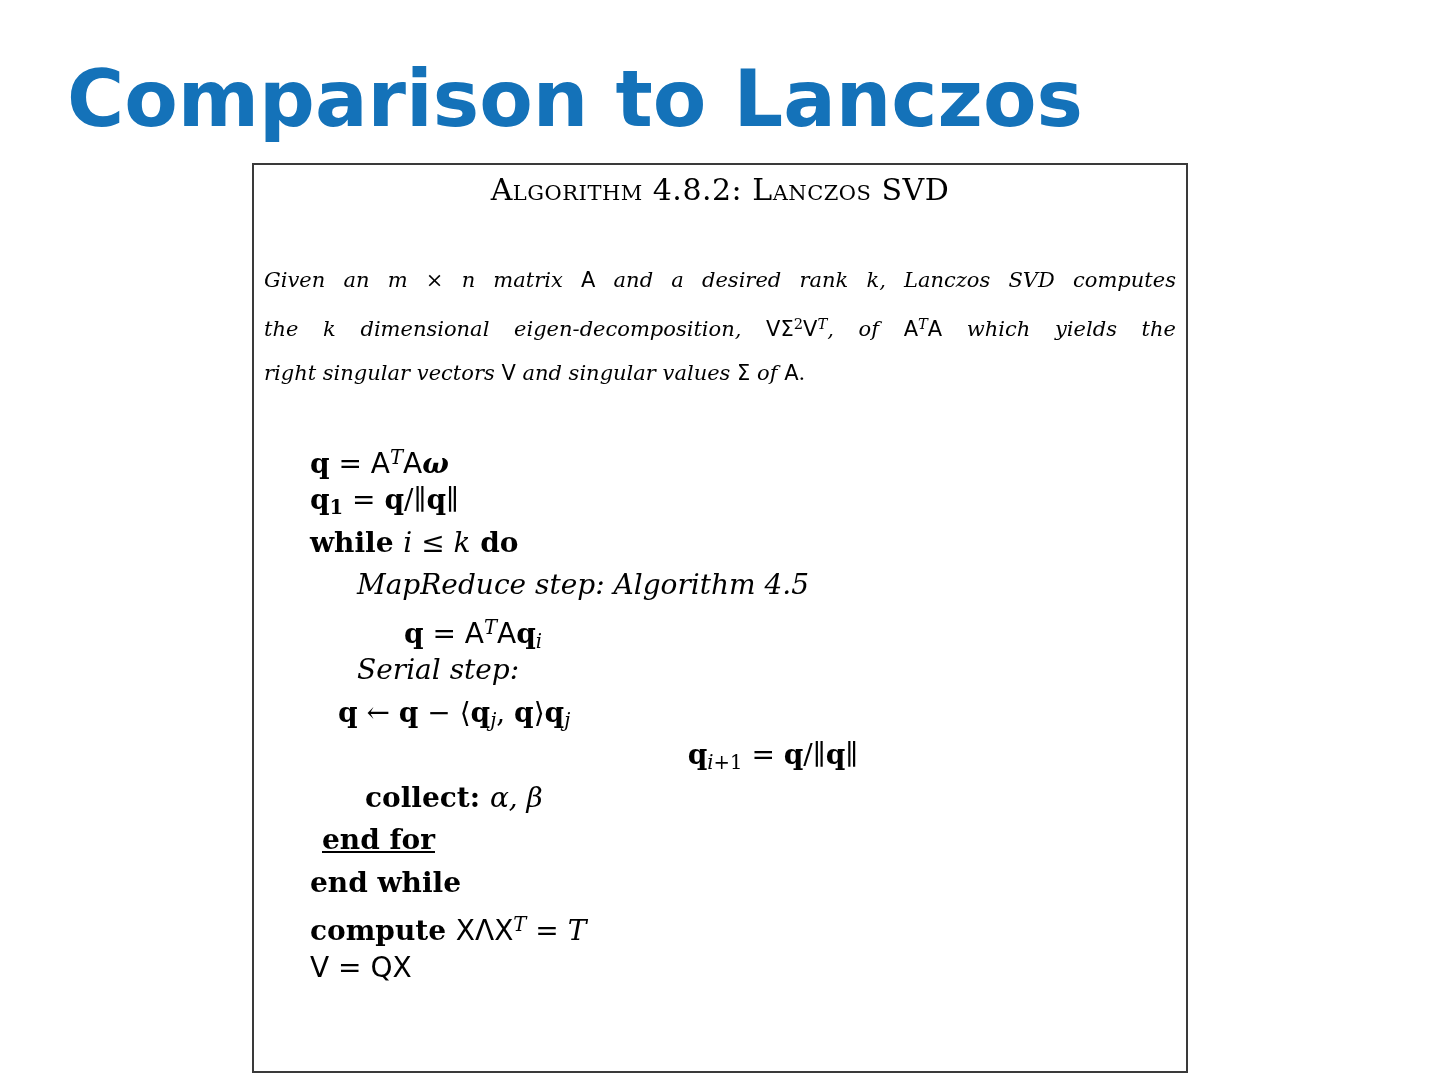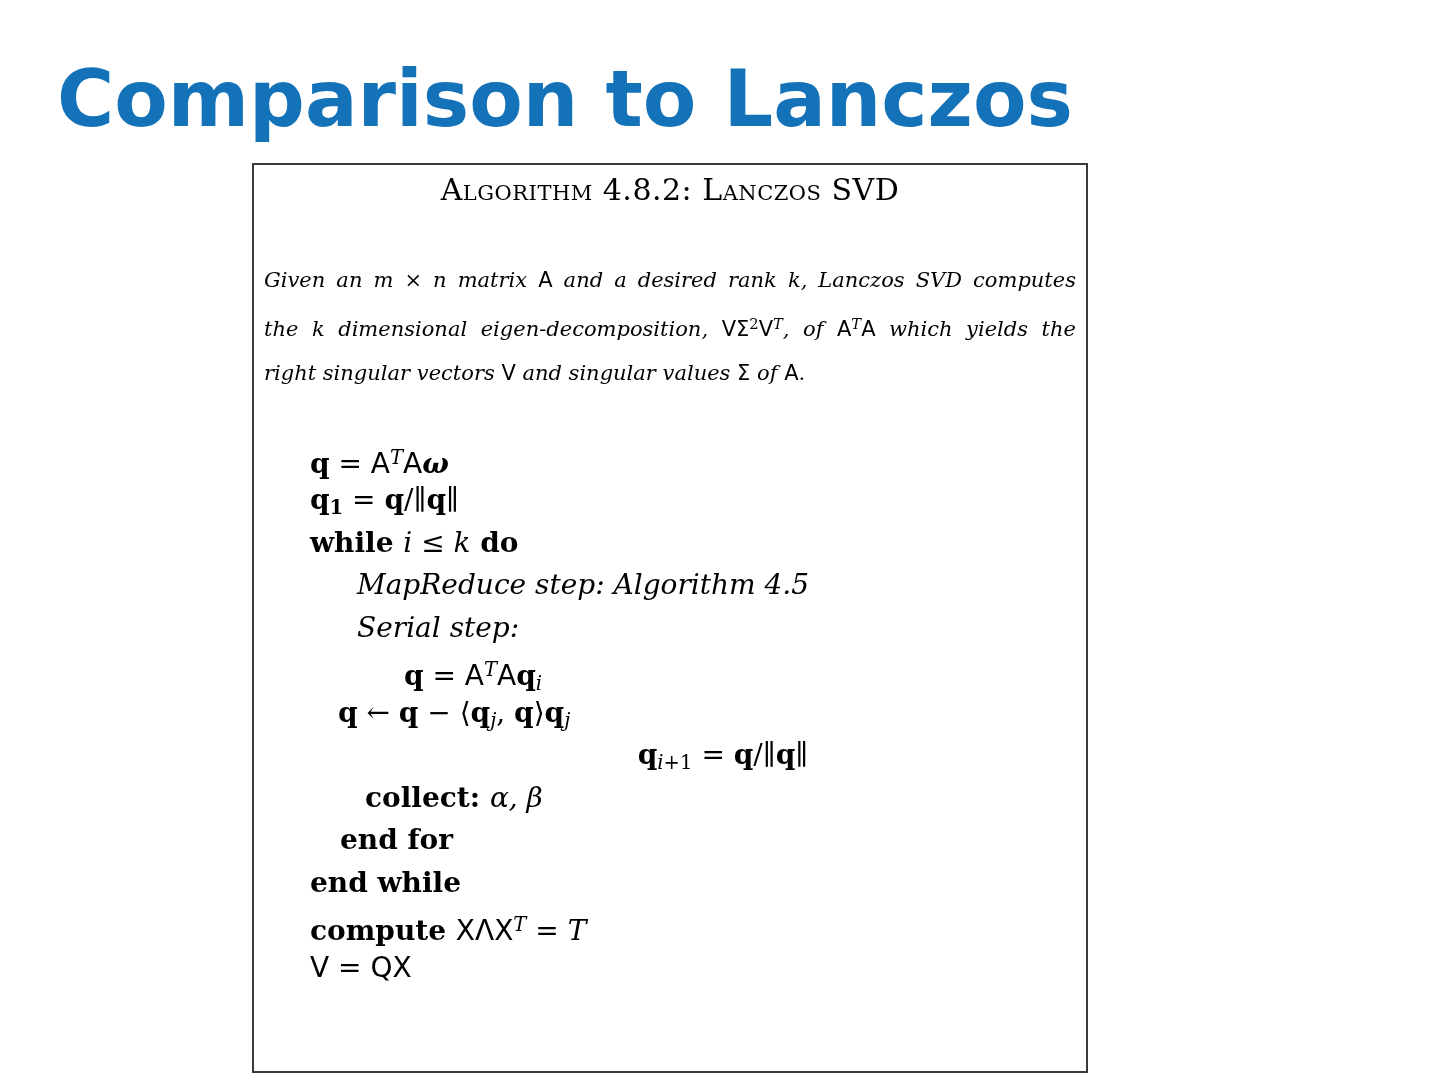--- a/index.html
+++ b/index.html
@@ -7,35 +7,35 @@
     width:1440px; height:1080px;
     background:#ffffff;
     position:relative;
     overflow:hidden;
     font-family:"DejaVu Serif", serif;
     color:var(--text, #000);
   }
 
   .slide-title {
     position:absolute;
-    left:57px; top:60px;
+    left:67px; top:60px;
     margin:0;
     font-family:"DejaVu Sans","Liberation Sans",sans-serif;
     font-weight:bold;
     font-size:78px;
     line-height:1.0;
     letter-spacing:0px;
     color:var(--title-blue, #1472B9);
     white-space:nowrap;
   }
 
   .algo-box {
     position:absolute;
     left:252px; top:163px;
-    width:836px; height:910px;
+    width:936px; height:910px;
     border:2px solid var(--box-border, #3a3a3a);
     background:#ffffff;
     box-sizing:border-box;
   }
 
   .algo-header {
     margin-top:7px;
     text-align:center;
     font-variant:small-caps;
     font-size:30px;
@@ -89,25 +89,25 @@
       <div class="desc-line just"><span class="seg-it">Given an </span><span class="seg-it">m</span><span class="seg-rm"> × </span><span class="seg-it">n</span><span class="seg-it"> matrix </span><span class="seg-sf">A</span><span class="seg-it"> and a desired rank </span><span class="seg-it">k</span><span class="seg-it">, Lanczos SVD computes</span></div>
       <div class="desc-line just"><span class="seg-it">the </span><span class="seg-it">k</span><span class="seg-it"> dimensional eigen-decomposition, </span><span class="seg-sf">VΣ</span><span class="seg-sup">2</span><span class="seg-sf">V</span><span class="seg-supit">T</span><span class="seg-it">, of </span><span class="seg-sf">A</span><span class="seg-supit">T</span><span class="seg-sf">A</span><span class="seg-it"> which yields the</span></div>
       <div class="desc-line"><span class="seg-it">right singular vectors </span><span class="seg-sf">V</span><span class="seg-it"> and singular values </span><span class="seg-sf">Σ</span><span class="seg-it"> of </span><span class="seg-sf">A</span><span class="seg-rm">.</span></div>
     </div>
 
     <div class="algo-steps">
         <div class="algo-line" style="margin-left: 56px;"><span class="seg-bf">q</span><span class="seg-rm"> = </span><span class="seg-sf">A</span><span class="seg-supit">T</span><span class="seg-sf">A</span><span class="seg-bfit">ω</span></div>
         <div class="algo-line" style="margin-left: 56px;"><span class="seg-bf">q</span><span class="seg-subbf">1</span><span class="seg-rm"> = </span><span class="seg-bf">q</span><span class="seg-rm">/∥</span><span class="seg-bf">q</span><span class="seg-rm">∥</span></div>
         <div class="algo-line" style="margin-left: 56px;"><span class="seg-bf">while </span><span class="seg-it">i</span><span class="seg-rm"> ≤ </span><span class="seg-it">k</span><span class="seg-bf"> do</span></div>
         <div class="algo-line" style="margin-left: 103px;"><span class="seg-it">MapReduce step: Algorithm 4.5</span></div>
+        <div class="algo-line" style="margin-left: 150px;"><span class="seg-bf">q</span><span class="seg-rm"> = </span><span class="seg-sf">A</span><span class="seg-supit">T</span><span class="seg-sf">A</span><span class="seg-bf">q</span><span class="seg-subit">i</span></div>
         <div class="algo-line" style="margin-left: 103px;"><span class="seg-it">Serial step:</span></div>
-        <div class="algo-line" style="margin-left: 150px;"><span class="seg-bf">q</span><span class="seg-rm"> = </span><span class="seg-sf">A</span><span class="seg-supit">T</span><span class="seg-sf">A</span><span class="seg-bf">q</span><span class="seg-subit">i</span></div>
         <div class="algo-line" style="margin-left: 84px;"><span class="seg-bf">q</span><span class="seg-rm"> ← </span><span class="seg-bf">q</span><span class="seg-rm"> − ⟨</span><span class="seg-bf">q</span><span class="seg-subit">j</span><span class="seg-rm">, </span><span class="seg-bf">q</span><span class="seg-rm">⟩</span><span class="seg-bf">q</span><span class="seg-subit">j</span></div>
         <div class="algo-line" style="margin-left: 106px; text-align: center;"><span class="seg-bf">q</span><span class="seg-subit">i</span><span class="seg-sub">+1</span><span class="seg-rm"> = </span><span class="seg-bf">q</span><span class="seg-rm">/∥</span><span class="seg-bf">q</span><span class="seg-rm">∥</span></div>
         <div class="algo-line" style="margin-left: 111px;"><span class="seg-bf">collect: </span><span class="seg-it">α, β</span></div>
-        <div class="algo-line" style="margin-left: 86px;"><span class="seg-bf">end for</span></div>
+        <div class="algo-line" style="margin-left: 68px; text-decoration: underline;"><span class="seg-bf">end for</span></div>
         <div class="algo-line" style="margin-left: 56px;"><span class="seg-bf">end while</span></div>
         <div class="algo-line" style="margin-left: 56px;"><span class="seg-bf">compute </span><span class="seg-sf">XΛX</span><span class="seg-supit">T</span><span class="seg-rm"> = </span><span class="seg-it">T</span></div>
         <div class="algo-line" style="margin-left: 56px;"><span class="seg-sf">V</span><span class="seg-rm"> = </span><span class="seg-sf">QX</span></div>
       </div>
 
   </div>
 </div>
 
 </body></html>

